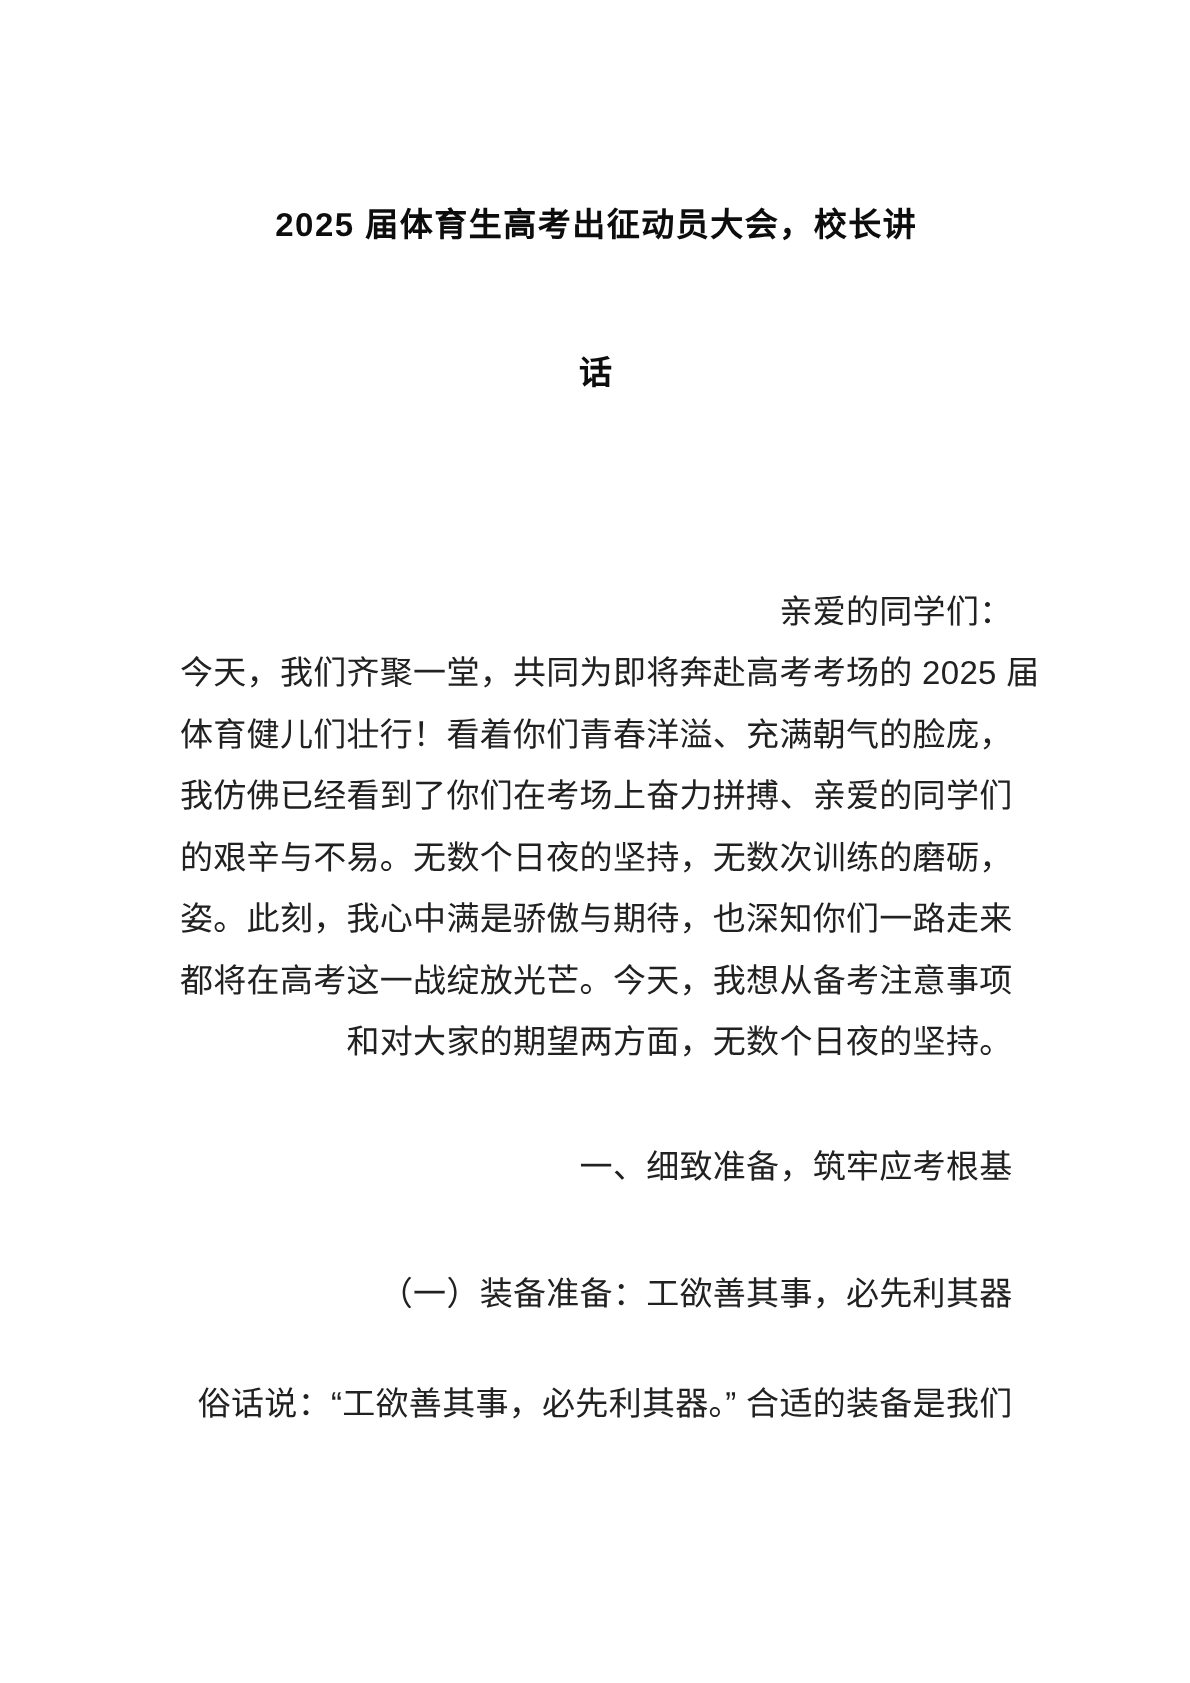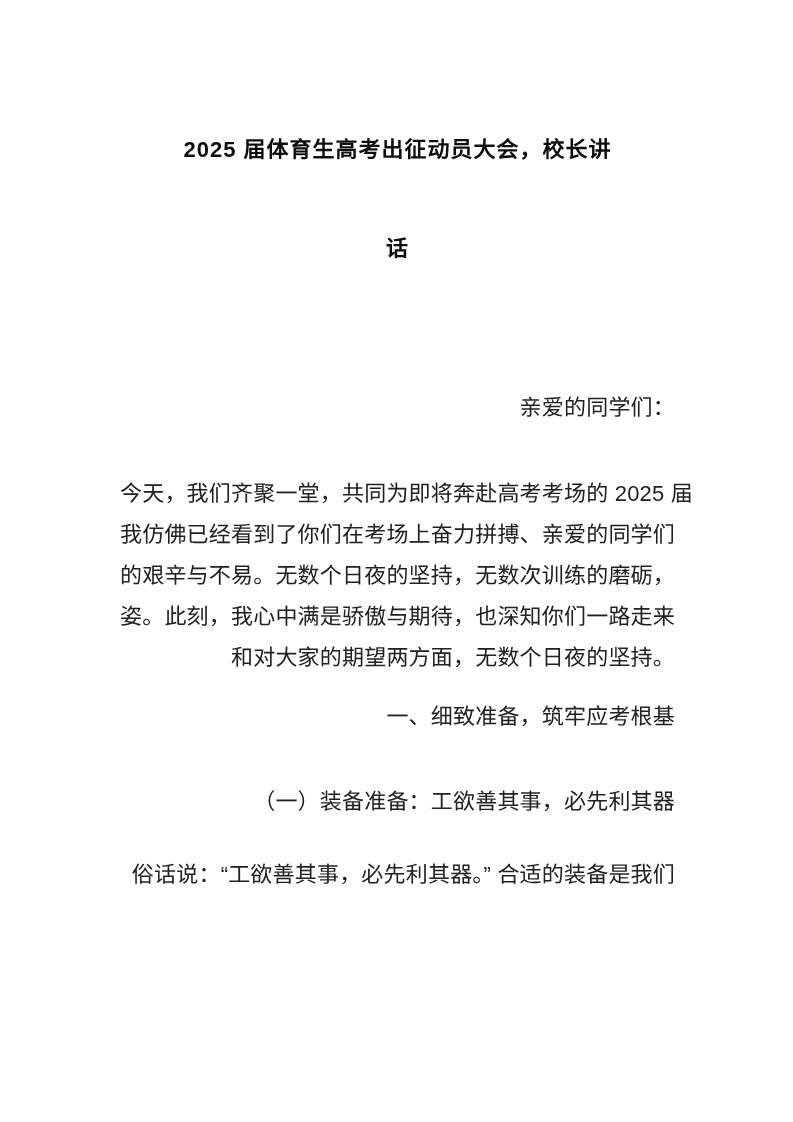--- a/index.html
+++ b/index.html
@@ -39,42 +39,44 @@
     padding: 0;
     font-size: 22px;
     line-height: 41px;
     letter-spacing: 0.2px;
     text-align: right;
   }
   .para .line {
     white-space: nowrap;
   }
   .salutation      { margin-top: 89px; }
-  .intro           { margin-top: 45px; }
-  .section-heading { margin-top: 18px; }
+  .intro           { }
+  .section-heading { margin-top: 42px; }
   .subsection-heading { margin-top: 44px; }
   .partial         { margin-top: 32px; white-space: nowrap; }
 </style>
 </head>
 <body>
 
 <div class="page">
 
   <h1 class="doc-title">
     <span class="title-line">2025 届体育生高考出征动员大会，校长讲</span>
     <span class="title-line">话</span>
   </h1>
 
   <p class="para salutation">亲爱的同学们：</p>
 
   <div class="para intro">
     <div class="line">今天，我们齐聚一堂，共同为即将奔赴高考考场的 2025 届</div>
+    <div class="line">体育健儿们壮行！看着你们青春洋溢、充满朝气的脸庞，</div>
     <div class="line">我仿佛已经看到了你们在考场上奋力拼搏、亲爱的同学们</div>
     <div class="line">的艰辛与不易。无数个日夜的坚持，无数次训练的磨砺，</div>
     <div class="line">姿。此刻，我心中满是骄傲与期待，也深知你们一路走来</div>
+    <div class="line">都将在高考这一战绽放光芒。今天，我想从备考注意事项</div>
     <div class="line">和对大家的期望两方面，无数个日夜的坚持。</div>
   </div>
 
   <p class="para section-heading">一、细致准备，筑牢应考根基</p>
 
   <p class="para subsection-heading">（一）装备准备：工欲善其事，必先利其器</p>
 
   <p class="para partial">俗话说：“工欲善其事，必先利其器。” 合适的装备是我们</p>
 
 </div>

